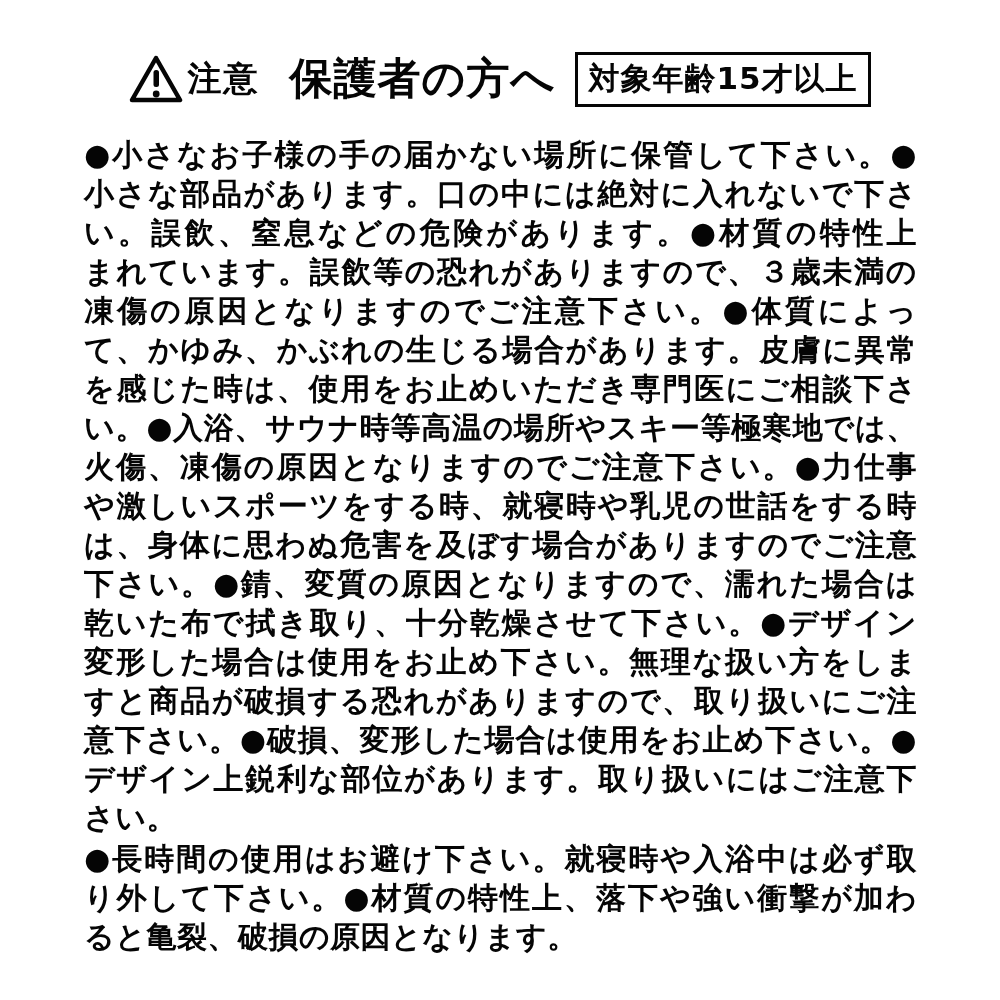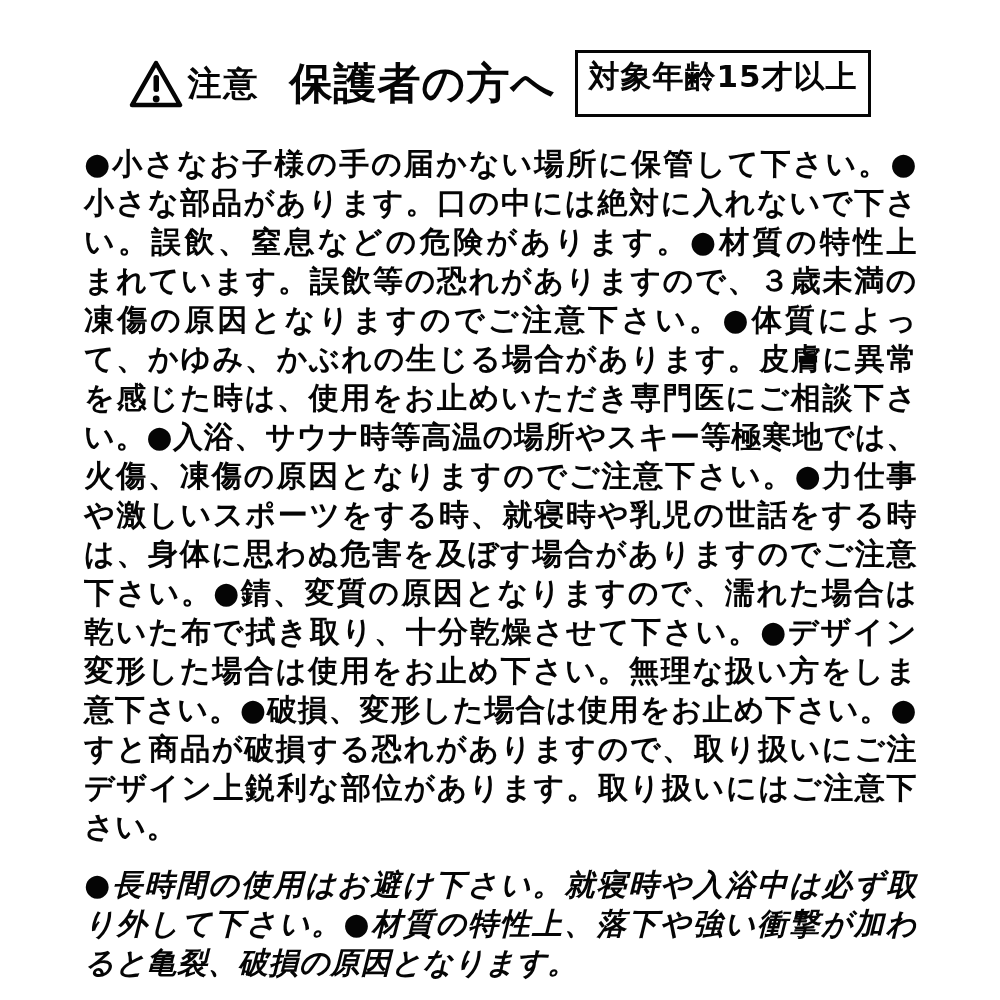--- a/index.html
+++ b/index.html
@@ -26,32 +26,32 @@
     letter-spacing: 2px;
     margin-right: 26px;
   }
   .header-subtitle {
     font-size: 43px;
     letter-spacing: 1px;
     margin-right: 16px;
   }
   .age-box {
     border: 3px solid #050505;
-    padding: 3px 10px 16px 10px;
+    padding: 3px 10px 4px 10px;
     font-size: 31px;
     letter-spacing: 1px;
     white-space: nowrap;
   }
   .body-text {
     width: 833px;
     margin-left: 84px;
     margin-top: 27px;
   }
   .para { margin: 0; }
-  .para + .para { margin-top: 19px; font-style: italic; }
+  .para + .para { margin-top: 2px; }
   .line {
     font-size: 30px;
     line-height: 39px;
     text-align: justify;
     text-align-last: justify;
     letter-spacing: 0.5px;
     white-space: normal;
   }
   .line.short {
     text-align: center;
@@ -85,22 +85,22 @@
       <div class="line">凍傷の原因となりますのでご注意下さい。●体質によっ</div>
       <div class="line">て、かゆみ、かぶれの生じる場合があります。皮膚に異常</div>
       <div class="line">を感じた時は、使用をお止めいただき専門医にご相談下さ</div>
       <div class="line">い。●入浴、サウナ時等高温の場所やスキー等極寒地では、</div>
       <div class="line">火傷、凍傷の原因となりますのでご注意下さい。●力仕事</div>
       <div class="line">や激しいスポーツをする時、就寝時や乳児の世話をする時</div>
       <div class="line">は、身体に思わぬ危害を及ぼす場合がありますのでご注意</div>
       <div class="line">下さい。●錆、変質の原因となりますので、濡れた場合は</div>
       <div class="line">乾いた布で拭き取り、十分乾燥させて下さい。●デザイン</div>
       <div class="line">変形した場合は使用をお止め下さい。無理な扱い方をしま</div>
+      <div class="line">すと商品が破損する恐れがありますので、取り扱いにご注</div>
       <div class="line">意下さい。●破損、変形した場合は使用をお止め下さい。●</div>
-      <div class="line">すと商品が破損する恐れがありますので、取り扱いにご注</div>
       <div class="line">デザイン上鋭利な部位があります。取り扱いにはご注意下</div>
       <div class="line short">さい。</div>
     </div>
     <div class="para">
       <div class="line">●長時間の使用はお避け下さい。就寝時や入浴中は必ず取</div>
       <div class="line">り外して下さい。●材質の特性上、落下や強い衝撃が加わ</div>
       <div class="line short">ると亀裂、破損の原因となります。</div>
     </div>
   </div>
 

